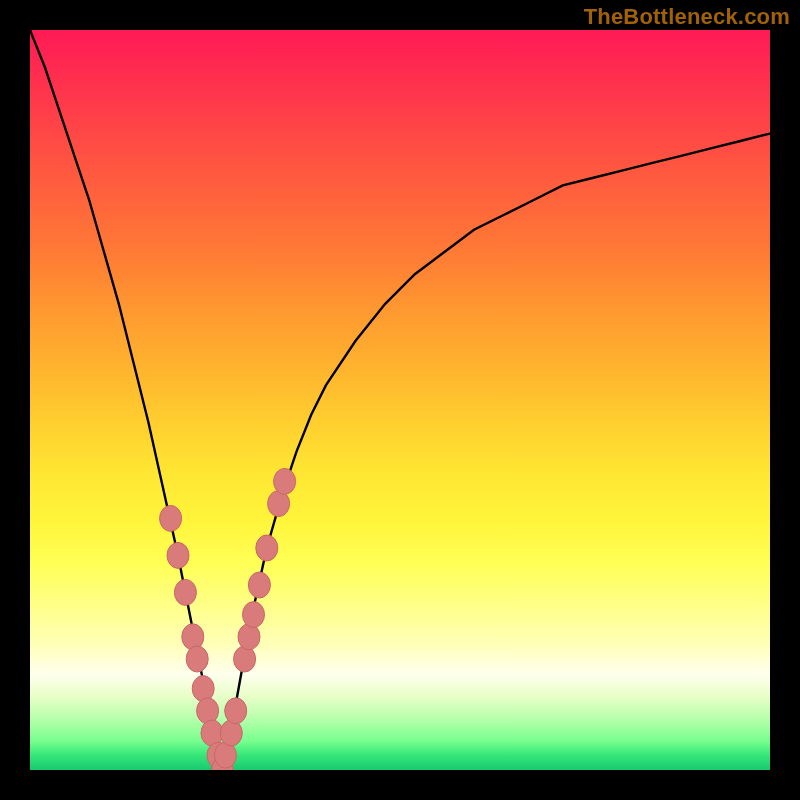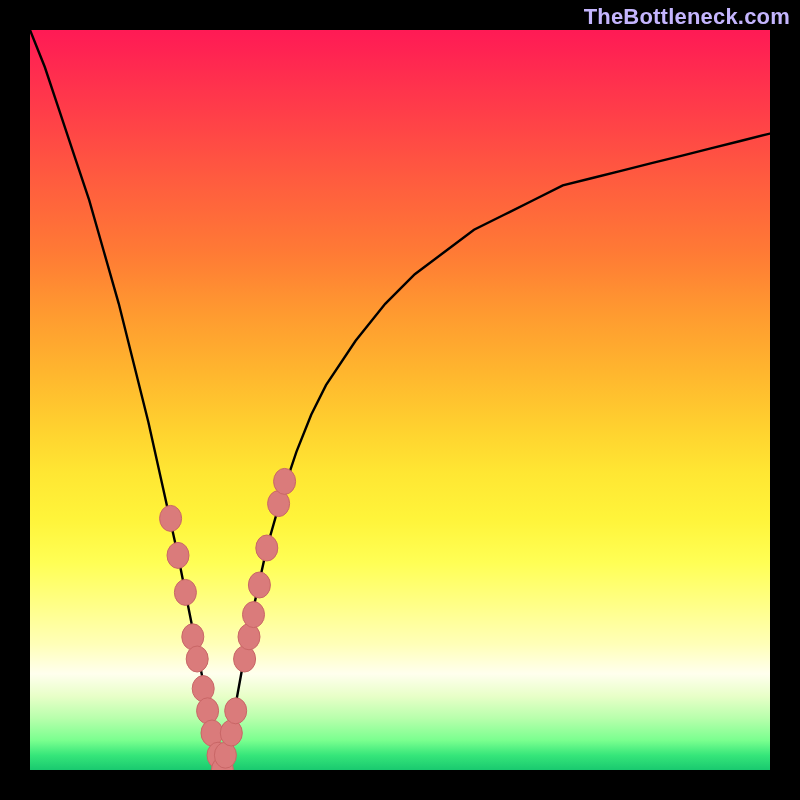--- a/index.html
+++ b/index.html
@@ -42,21 +42,21 @@
       #b8ffac 93%,
       #7aff8f 96%,
       #36e67a 98%,
       #19c96f 100%
     );
   }
   .watermark {
     position: absolute;
     top: 4px;
     right: 10px;
-    color: #c4b5fd;
+    color: #a16207;
     font-size: 22px;
     font-weight: 600;
     letter-spacing: 0.2px;
     user-select: none;
   }
   svg.overlay {
     position: absolute;
     left: 30px;
     top: 30px;
     width: 740px;

